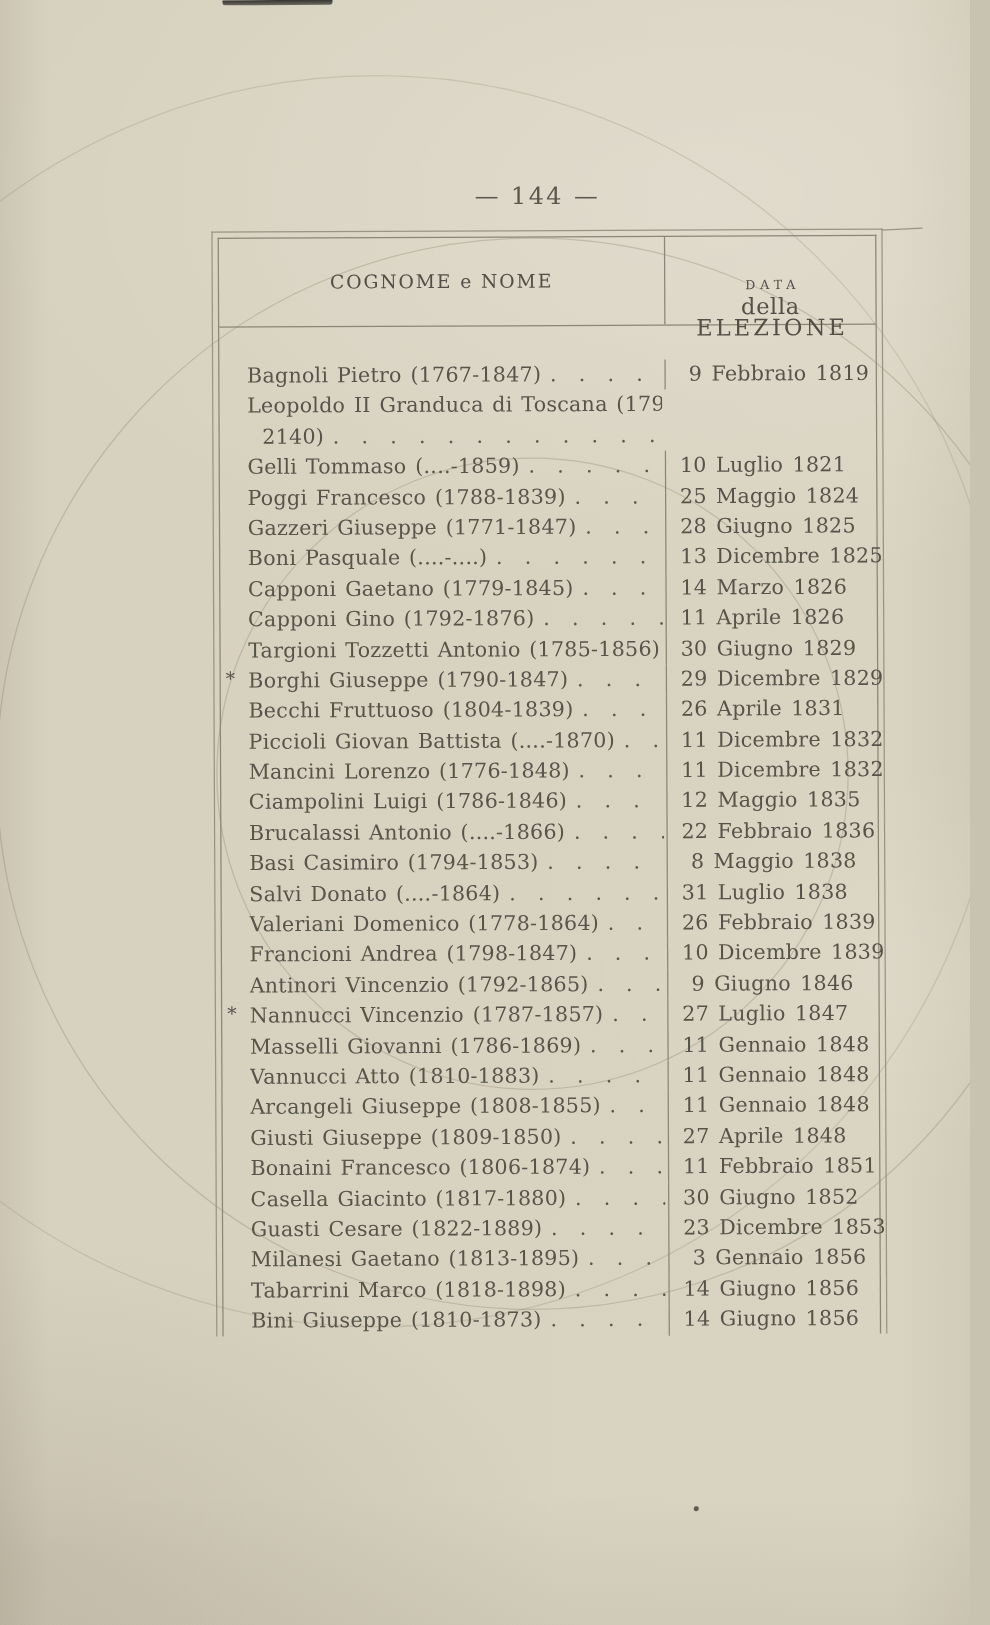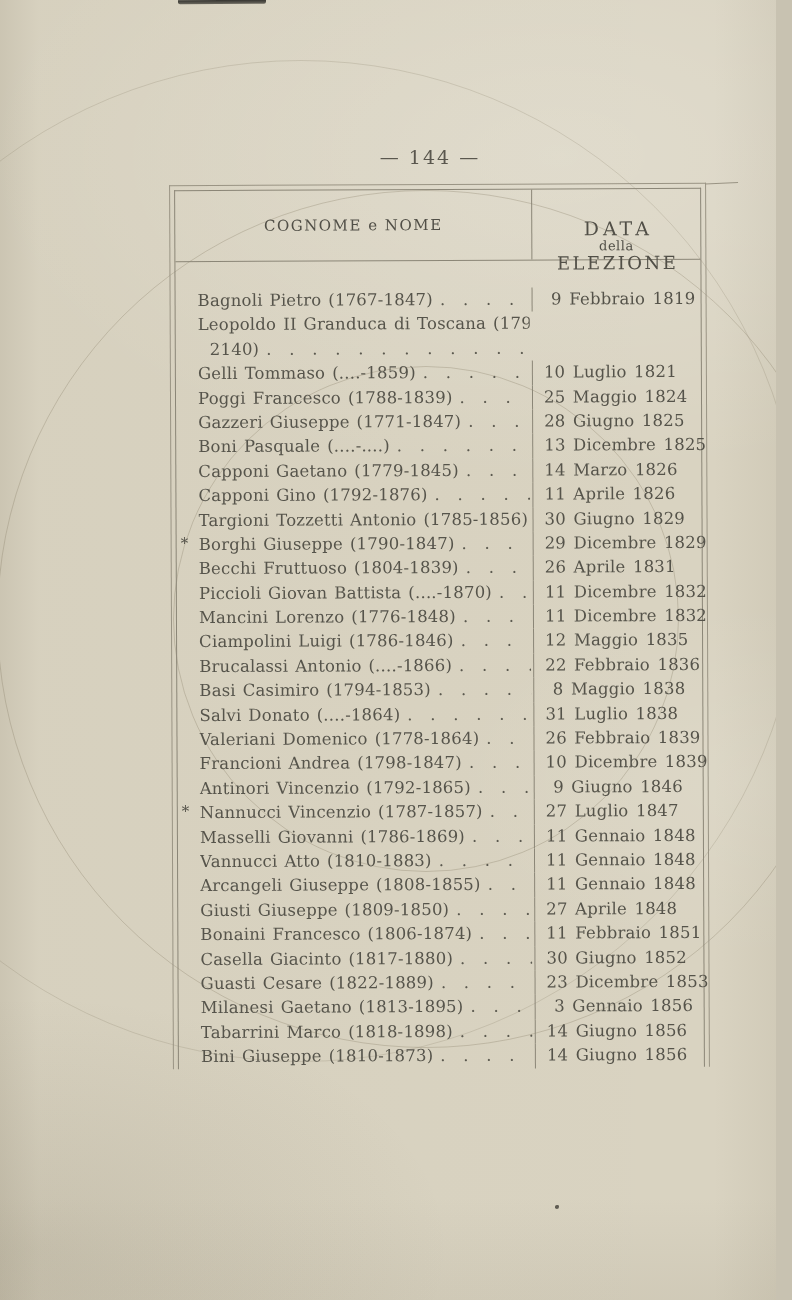--- a/index.html
+++ b/index.html
@@ -67,22 +67,22 @@
   .th-left {
     width:356px; box-sizing:border-box;
     display:flex; align-items:center; justify-content:center;
     font-size:15px; letter-spacing:1.5px; color:#514f47;
   }
   .th-right {
     flex:1; border-left:1px solid #8b8677;
     display:flex; flex-direction:column; align-items:center; justify-content:center;
     color:#514f47;
   }
-  .th-right .l1 { font-size:19px; letter-spacing:4px;   line-height:17px; text-indent:4px;margin-top:44px; }
-  .th-right .l2 { font-size:13px; letter-spacing:.5px;  line-height:17px; }
+  .th-right .l1 { font-size:10px; letter-spacing:4px;   line-height:17px; text-indent:4px;margin-top:44px; }
+  .th-right .l2 { font-size:18px; letter-spacing:.5px;  line-height:17px; }
   .th-right .l3 { font-size:18px; letter-spacing:2.5px; line-height:18px; text-indent:2.5px; }
 
   .tbody { padding-top:27px; }
   .row { display:flex; }
   .cell-name {
     position:relative; width:356px; box-sizing:border-box;
     padding-left:22px; padding-right:2px;
   }
   .line {
     display:flex; align-items:baseline;

